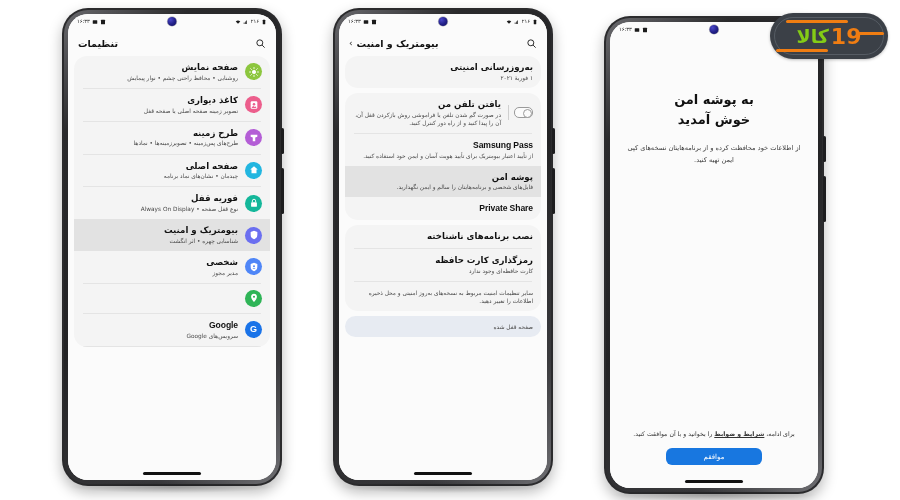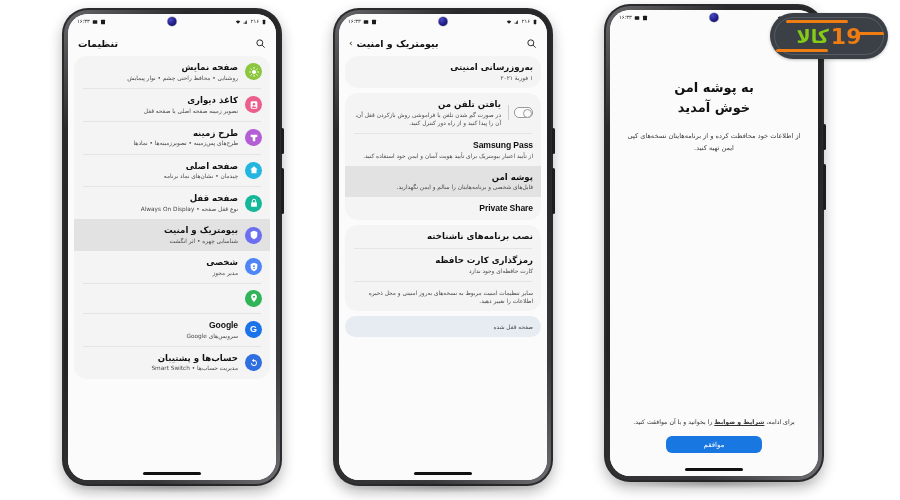--- a/index.html
+++ b/index.html
@@ -36,21 +36,21 @@
     display:flex;flex-direction:column;
   }
   .sidebtn{
     position:absolute;right:-2px;width:3px;border-radius:2px;background:#1d1d1f;
   }
   .sb1{top:120px;height:26px;}
   .sb2{top:160px;height:46px;}
 
   #phone1{left:62px;top:8px;}
   #phone2{left:333px;top:8px;}
-  #phone3{left:604px;top:4px;}
+  #phone3{left:604px;top:16px;}
 
   
   .statusbar{
     height:16px;flex:0 0 16px;
     display:flex;align-items:center;justify-content:space-between;
     padding:0 9px;box-sizing:border-box;
     position:relative;background:#fbfbfb;
   }
   .sb-left,.sb-right{display:flex;align-items:center;gap:2px;}
   .sb-txt{font-size:5.2px;color:#1b1b1b;letter-spacing:.1px;line-height:1;}
@@ -272,21 +272,21 @@
           <div class="sep"></div>
 
           <div class="row">
             <div class="ico" style="background:#14b79a">
               <svg viewBox="0 0 24 24">
                   <rect x="5" y="10" width="14" height="11" rx="2" fill="#fff"></rect>
                   <path d="M8 10V7a4 4 0 018 0v3" fill="none" stroke="#fff" stroke-width="2.2"></path>
                 </svg>
             </div>
             <div class="texts">
-              <div class="t1">صفحه قفل</div>
+              <div class="t1">فوریه قفل</div>
               <div class="t2">نوع قفل صفحه • Always On Display</div>
             </div>
           </div>
 
           <div class="row sel">
             <div class="ico" style="background:#6b6ff0">
               <svg viewBox="0 0 24 24">
                   <path d="M12 2l8 3v7c0 5-3.5 8.5-8 10-4.5-1.5-8-5-8-10V5z" fill="#fff"></path>
                 </svg>
             </div>
@@ -325,31 +325,20 @@
             <div class="ico" style="background:#1a73e8">
               <span class="glyph">G</span>
             </div>
             <div class="texts">
               <div class="t1 lat">Google</div>
               <div class="t2">سرویس‌های Google</div>
             </div>
           </div>
           <div class="sep"></div>
 
-          <div class="row">
-            <div class="ico" style="background:#2f6fe0">
-              <svg viewBox="0 0 24 24">
-                  <path d="M12 5V2L7 6l5 4V7a5 5 0 11-5 5H5a7 7 0 107-7z" fill="#fff"></path>
-                </svg>
-            </div>
-            <div class="texts">
-              <div class="t1">حساب‌ها و پشتیبان</div>
-              <div class="t2">مدیریت حساب‌ها • Smart Switch</div>
-            </div>
-          </div>
 
         </div>
       </div>
 
       <div class="navbar">
         <div class="pill"></div>
       </div>
     </div>
   </div>
 

